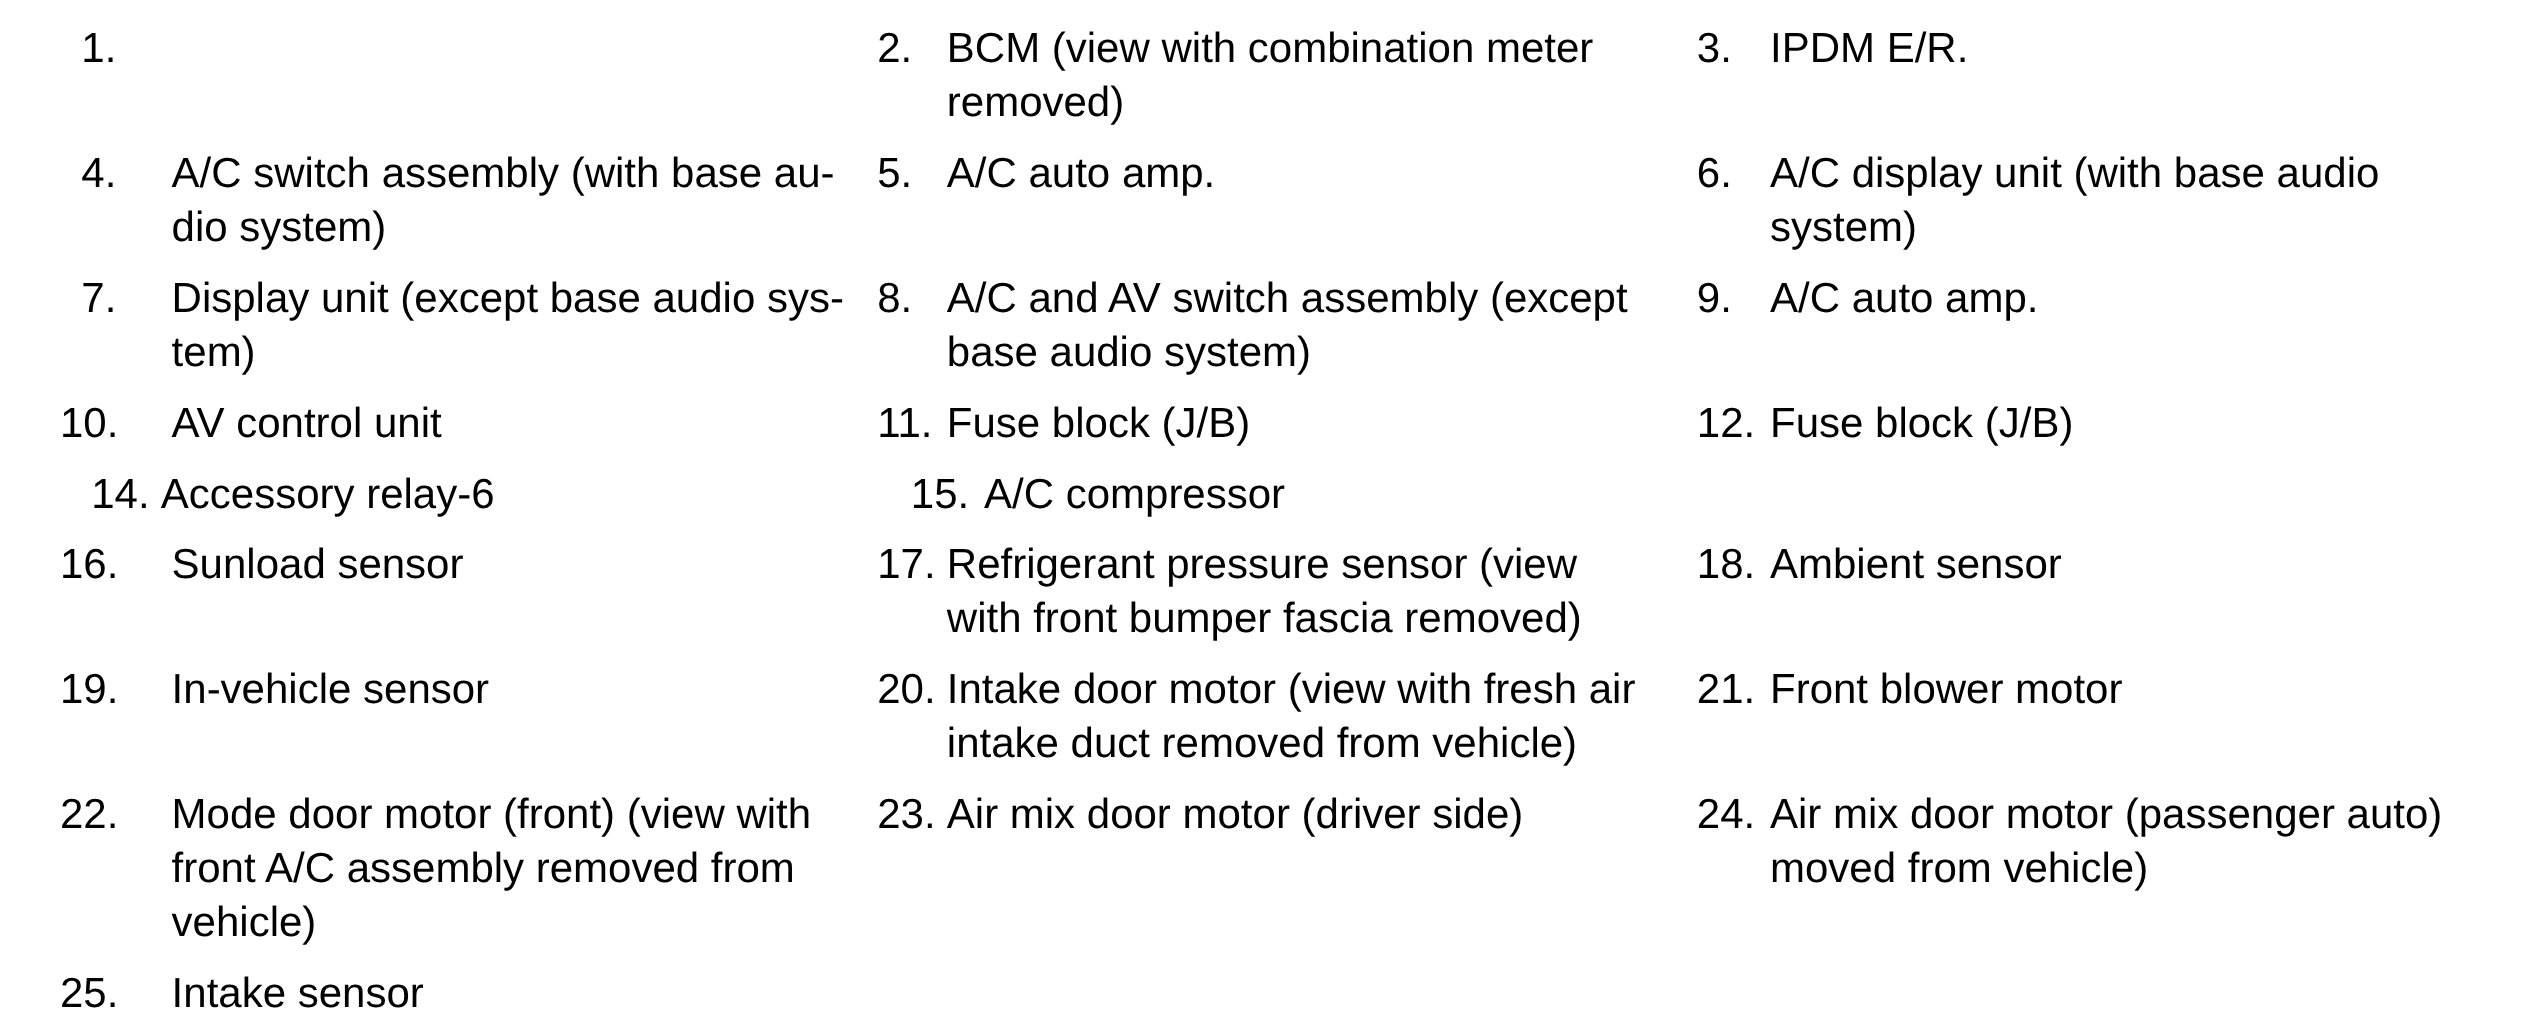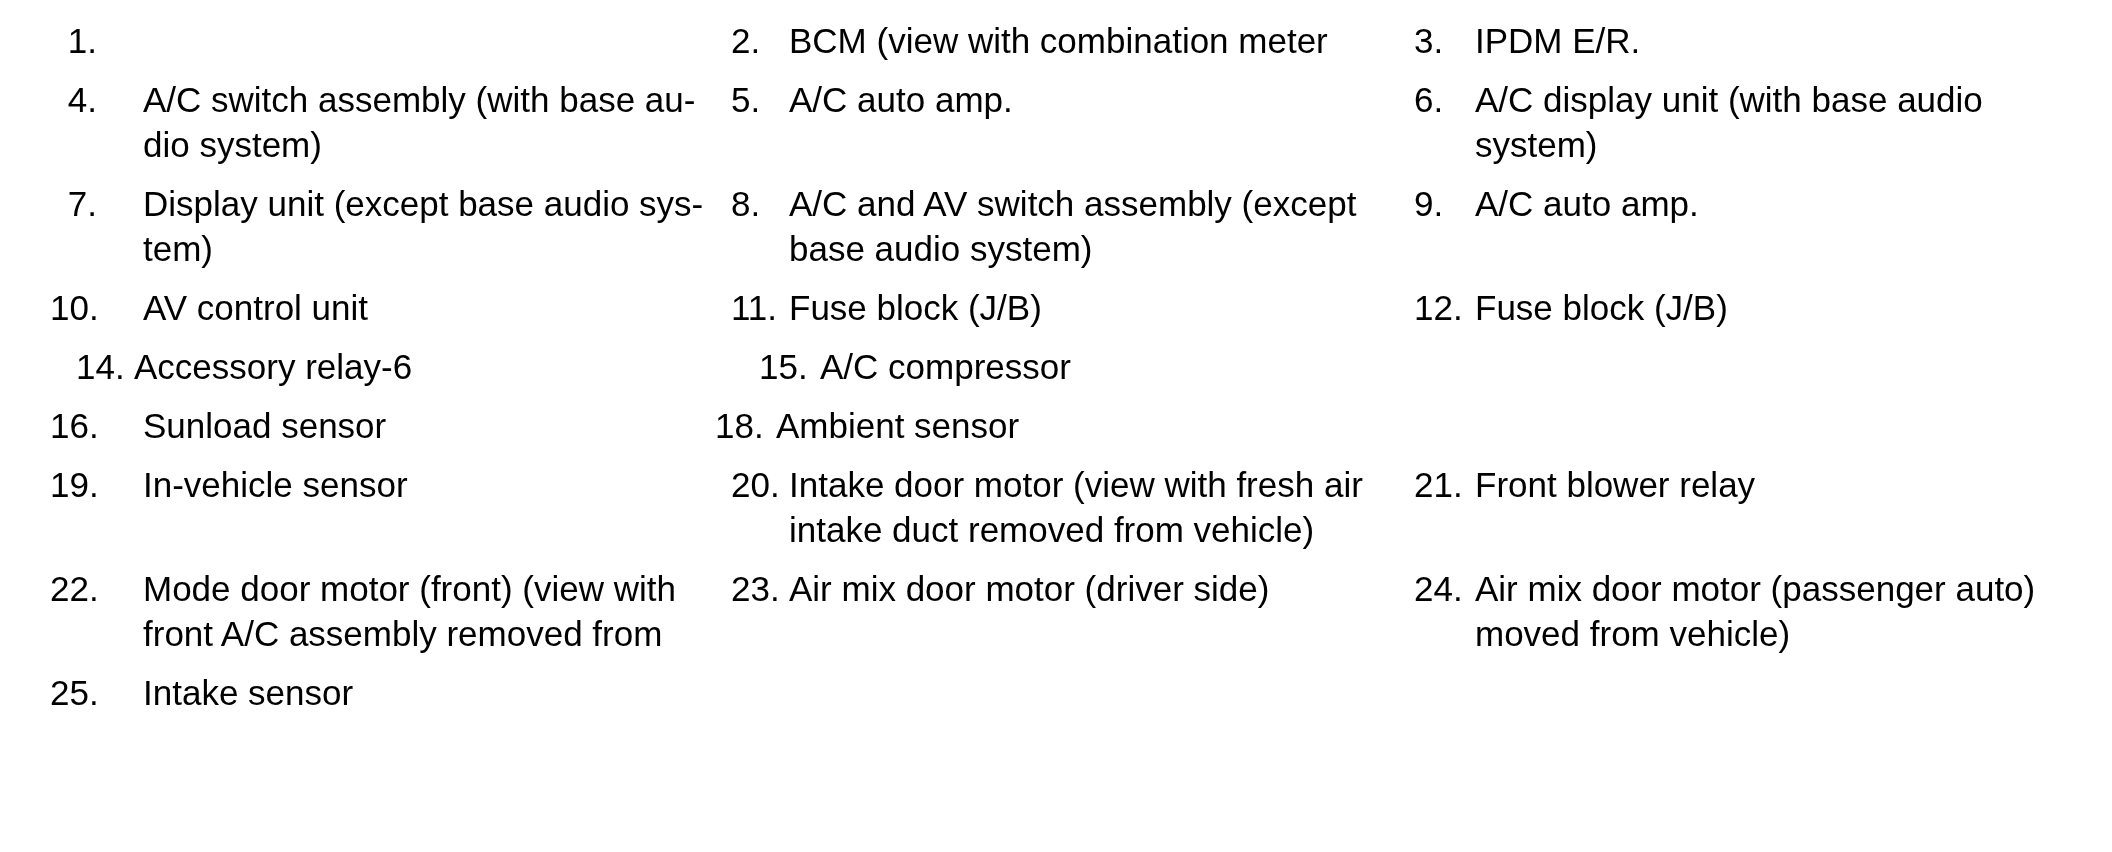--- a/index.html
+++ b/index.html
@@ -59,20 +59,21 @@
 <div class="page">
   <div id="figure-legend">
       <div class="legend-row">
         <div class="legend-item col1">
           <div class="num">1.</div>
         </div>
         <div class="legend-item col2">
           <div class="num">2.</div>
           <div class="text-lines">
             <div class="line">BCM (view with combination meter</div>
+            <div class="line">removed)</div>
           </div>
         </div>
         <div class="legend-item col3">
           <div class="num">3.</div>
           <div class="text-lines">
             <div class="line">IPDM E/R.</div>
           </div>
         </div>
       </div>
       <div class="legend-row">
@@ -153,20 +154,27 @@
           </div>
         </div>
       </div>
       <div class="legend-row">
         <div class="legend-item col1">
           <div class="num">16.</div>
           <div class="text-lines">
             <div class="line">Sunload sensor</div>
           </div>
         </div>
+        <div class="legend-item col2">
+          <div class="num">17.</div>
+          <div class="text-lines">
+            <div class="line">Refrigerant pressure sensor (view</div>
+            <div class="line">with front bumper fascia removed)</div>
+          </div>
+        </div>
         <div class="legend-item col3">
           <div class="num">18.</div>
           <div class="text-lines">
             <div class="line">Ambient sensor</div>
           </div>
         </div>
       </div>
       <div class="legend-row">
         <div class="legend-item col1">
           <div class="num">19.</div>
@@ -177,30 +185,31 @@
         <div class="legend-item col2">
           <div class="num">20.</div>
           <div class="text-lines">
             <div class="line">Intake door motor (view with fresh air</div>
             <div class="line">intake duct removed from vehicle)</div>
           </div>
         </div>
         <div class="legend-item col3">
           <div class="num">21.</div>
           <div class="text-lines">
-            <div class="line">Front blower relay</div>
+            <div class="line">Front blower motor</div>
           </div>
         </div>
       </div>
       <div class="legend-row">
         <div class="legend-item col1">
           <div class="num">22.</div>
           <div class="text-lines">
             <div class="line">Mode door motor (front) (view with</div>
             <div class="line">front A/C assembly removed from</div>
+            <div class="line">vehicle)</div>
           </div>
         </div>
         <div class="legend-item col2">
           <div class="num">23.</div>
           <div class="text-lines">
             <div class="line">Air mix door motor (driver side)</div>
           </div>
         </div>
         <div class="legend-item col3">
           <div class="num">24.</div>

